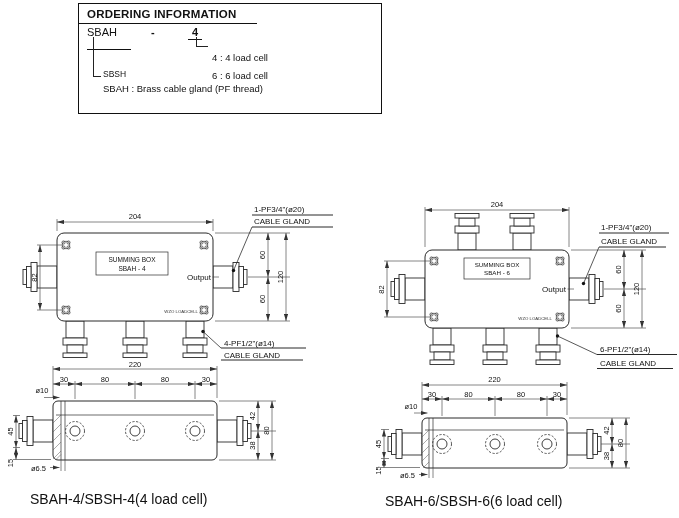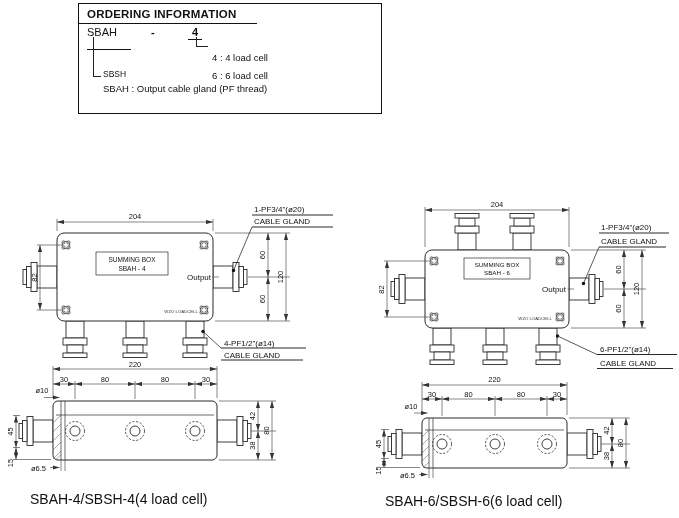--- a/index.html
+++ b/index.html
@@ -313,16 +313,16 @@
     <div class="t">ORDERING INFORMATION</div>
     <div class="rule"></div>
     <span class="code">SBAH</span>
     <span class="dash">-</span>
     <span class="digit">4</span>
     <div class="vline"></div>
     <div class="elbow"></div>
     <div class="opt1">4 : 4 load cell</div>
     <div class="opt2">6 : 6 load cell</div>
     <div class="type">SBSH</div>
-    <div class="d1">SBAH : Output cable gland (PF thread)</div>
+    <div class="d1">SBAH : Brass cable gland (PF thread)</div>
   </div>
 
 </div>
 
 </body></html>

